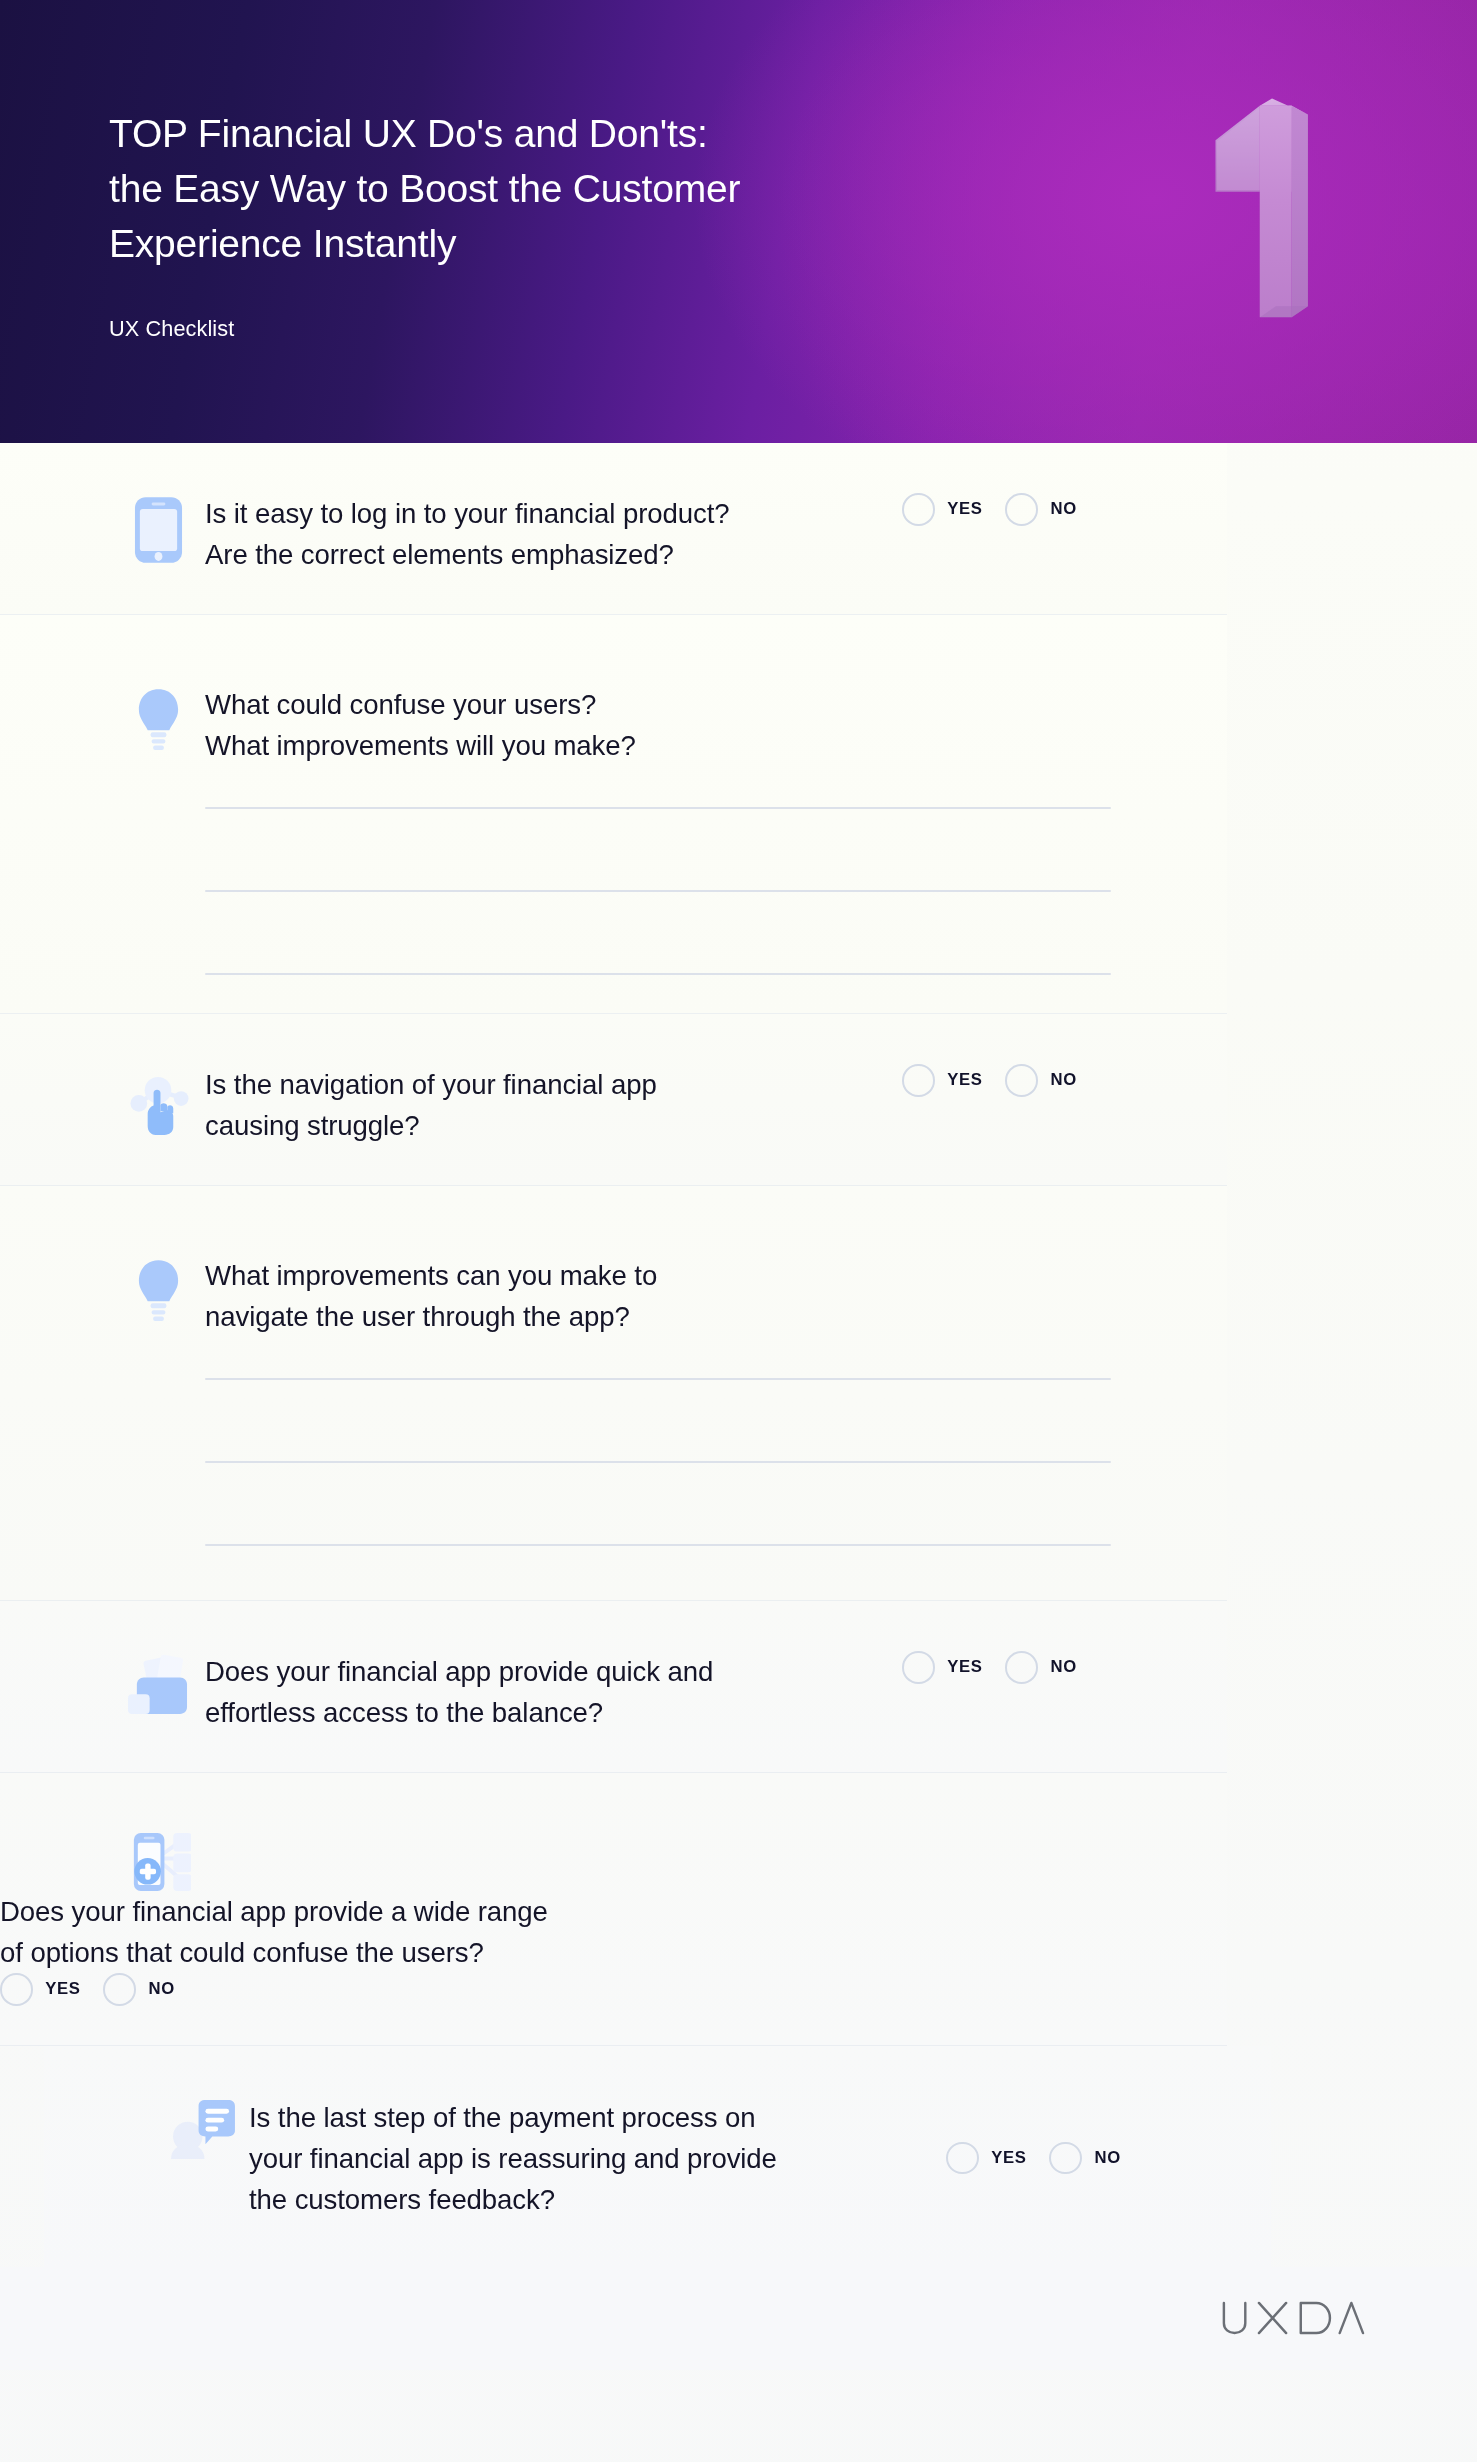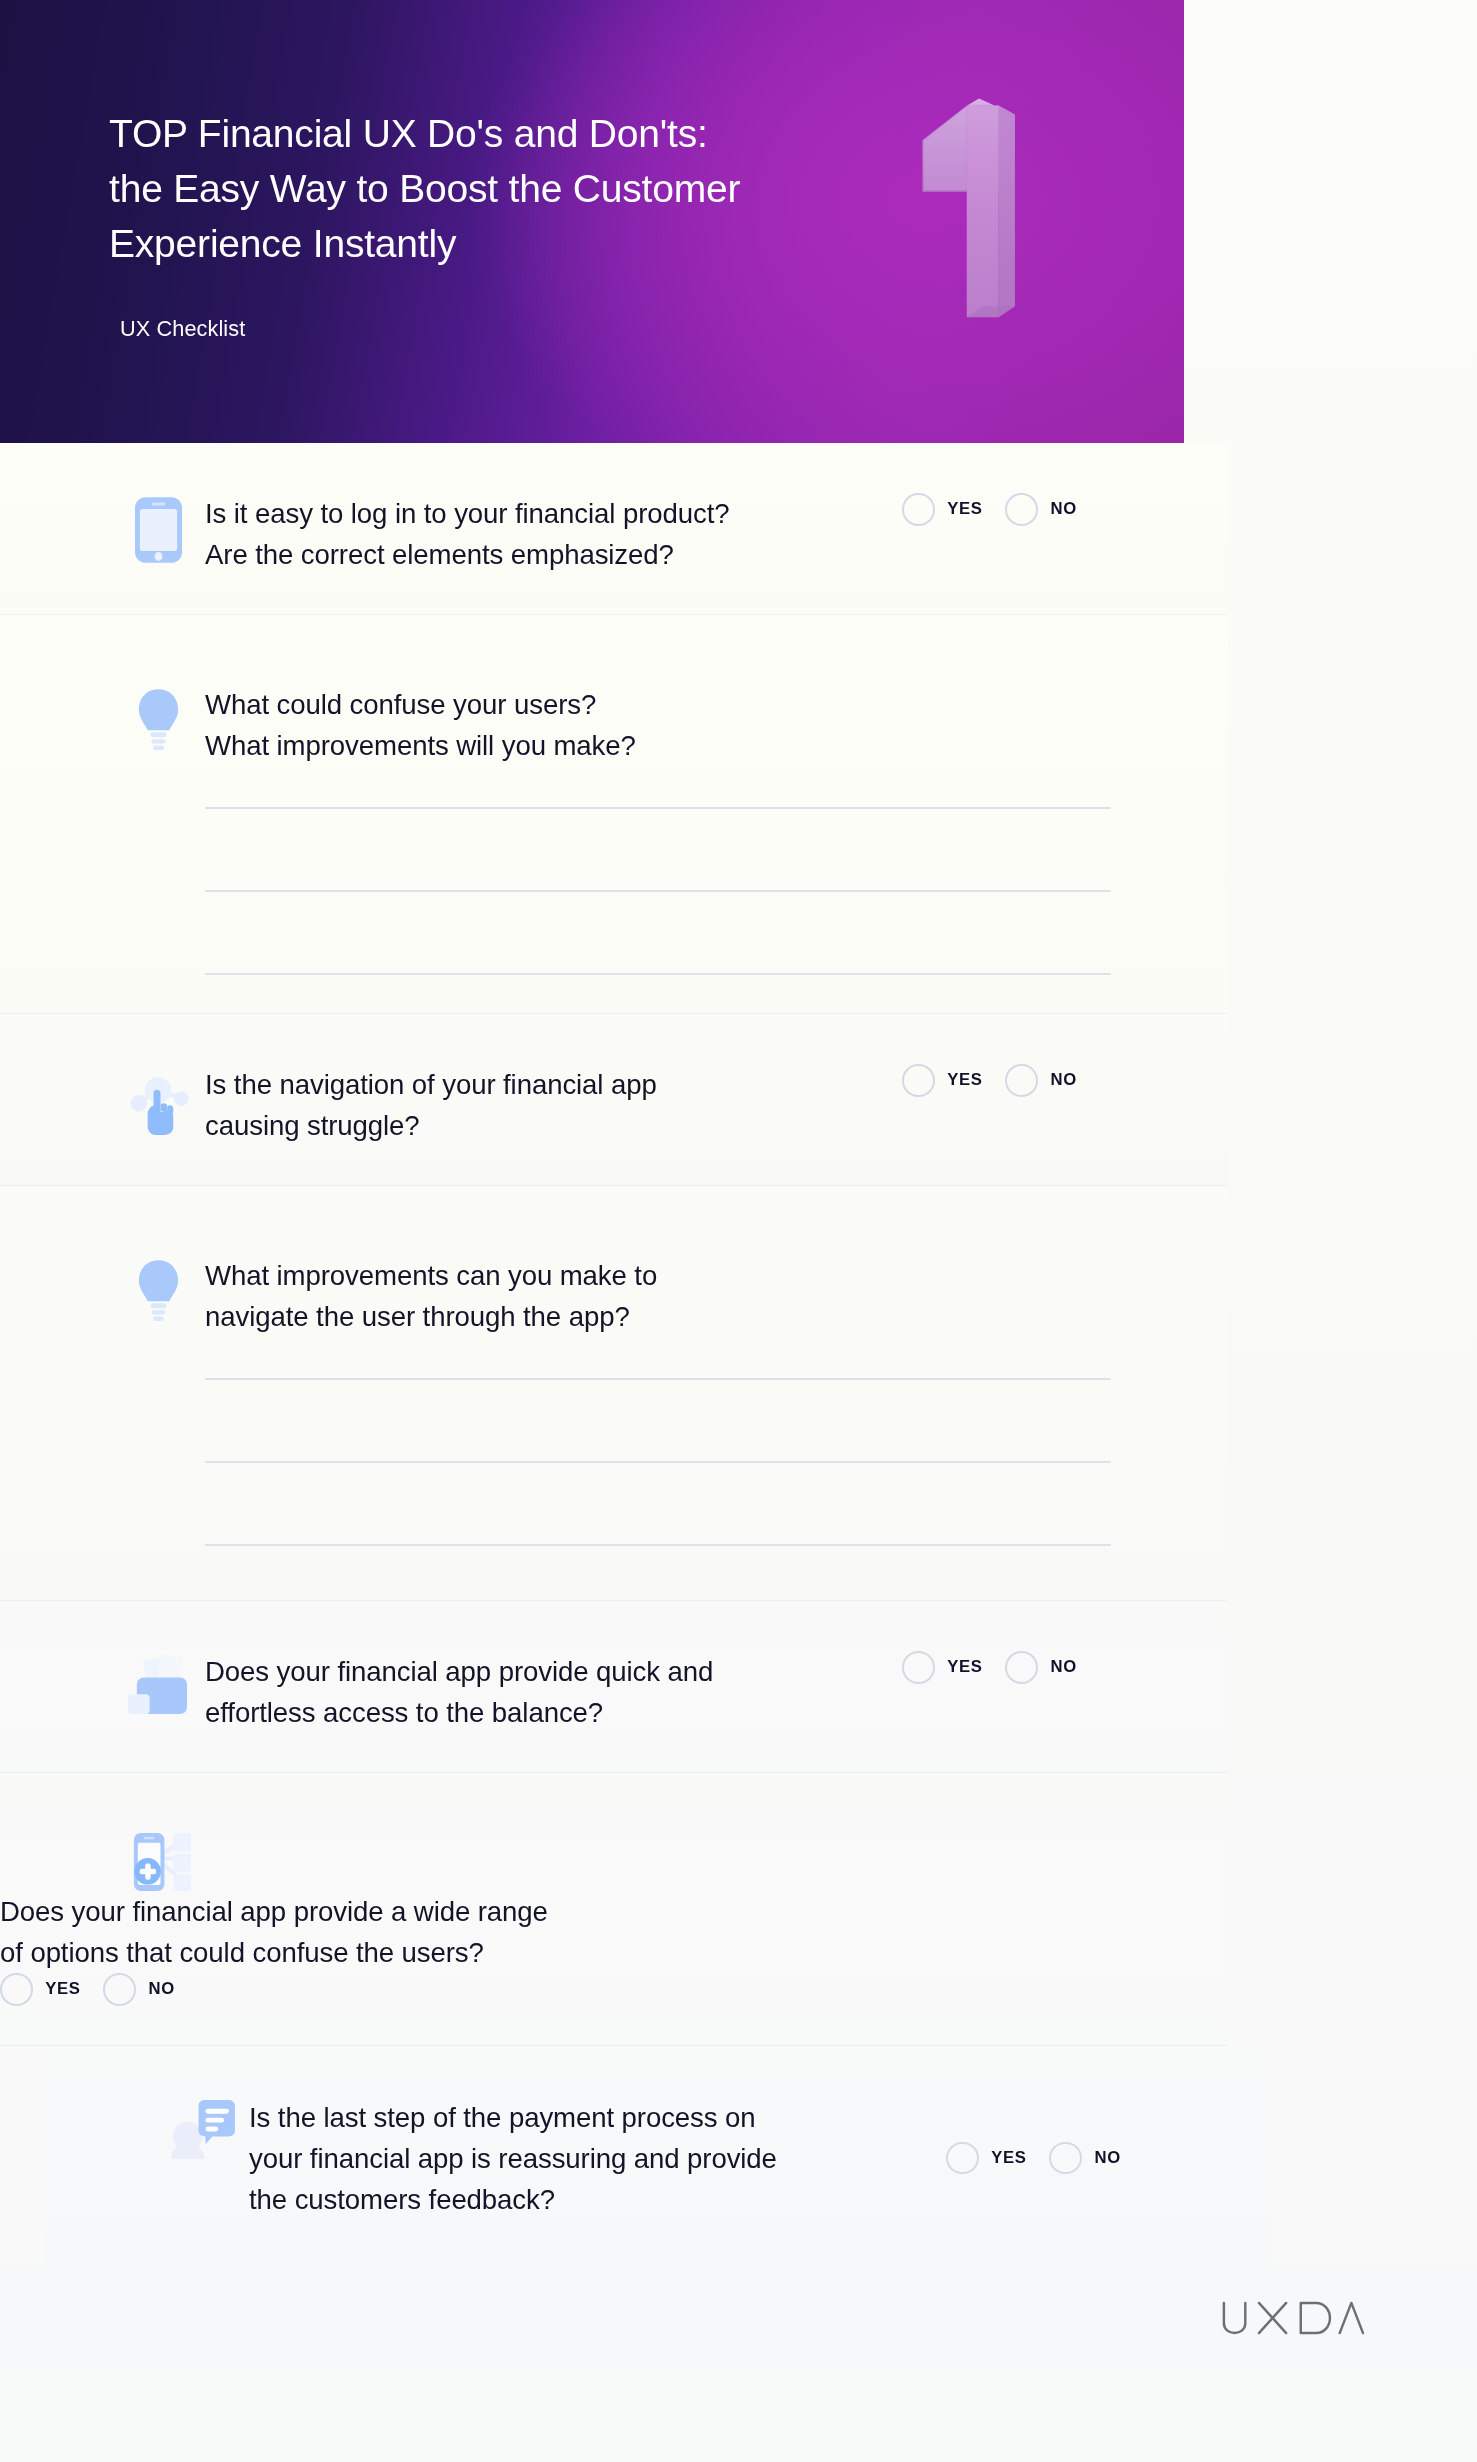--- a/index.html
+++ b/index.html
@@ -16,21 +16,21 @@
     position: relative;
     width: 1477px;
     min-height: 2811px;
     background: linear-gradient(180deg, #fcfdf8 0%, #fafbf6 35%, #f8f9f8 70%, #f7f8f9 100%);
     overflow: hidden;
   }
 
   
   .header {
     position: relative;
-    width: 1184px;
+    width: 1477px;
     height: 443px;
     background:
       radial-gradient(ellipse 739px 542px at 78% 45%, #ab2bbd 0%, rgba(171,43,189,0.0) 62%),
       radial-gradient(ellipse 936px 689px at 97% 52%, #9a25ab 0%, rgba(154,37,171,0.0) 70%),
       linear-gradient(100deg,
         #1b1142 0%,
         #211450 16%,
         #2d1660 28%,
         #4a1a86 41%,
         #6b1fa2 53%,
@@ -49,21 +49,21 @@
     color: #ffffff;
     font-size: 39px;
     line-height: 55px;
     font-weight: 300;
     letter-spacing: -0.2px;
     white-space: pre-line;
   }
 
   .header-subtitle {
     position: absolute;
-    left: 120px;
+    left: 109px;
     top: 316px;
     color: #ffffff;
     font-size: 21.7px;
     font-weight: 400;
     letter-spacing: 0.1px;
   }
 
   
   .numeral-wrap {
     position: absolute;

